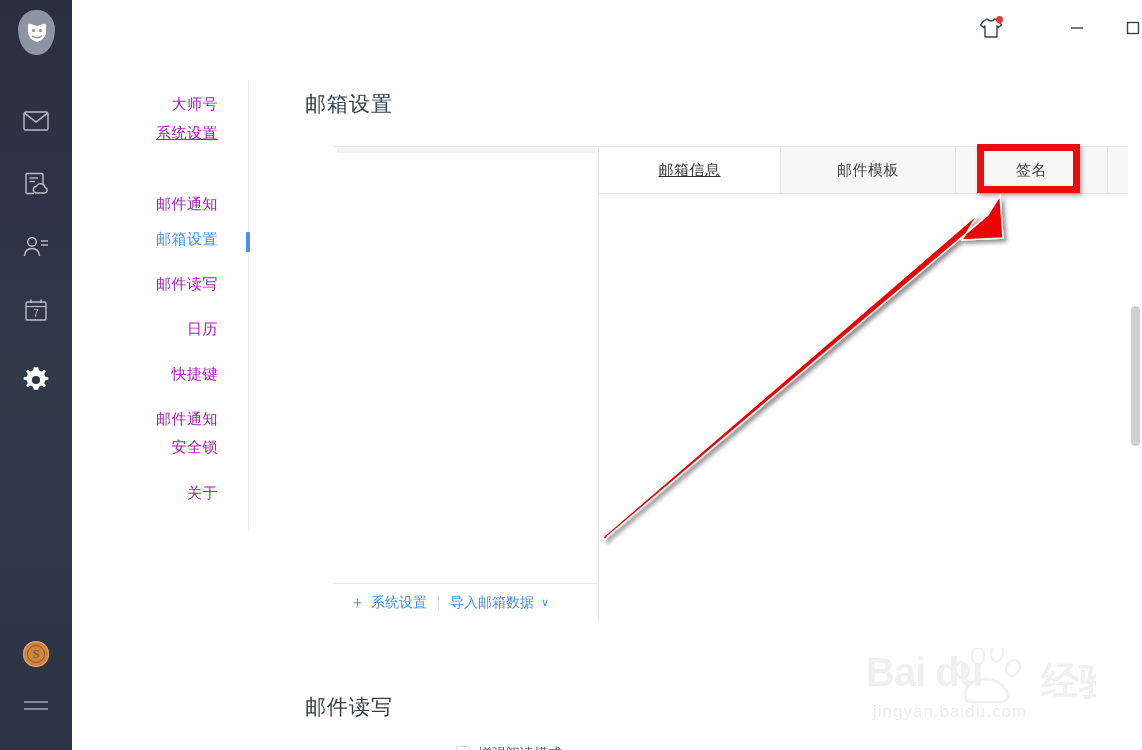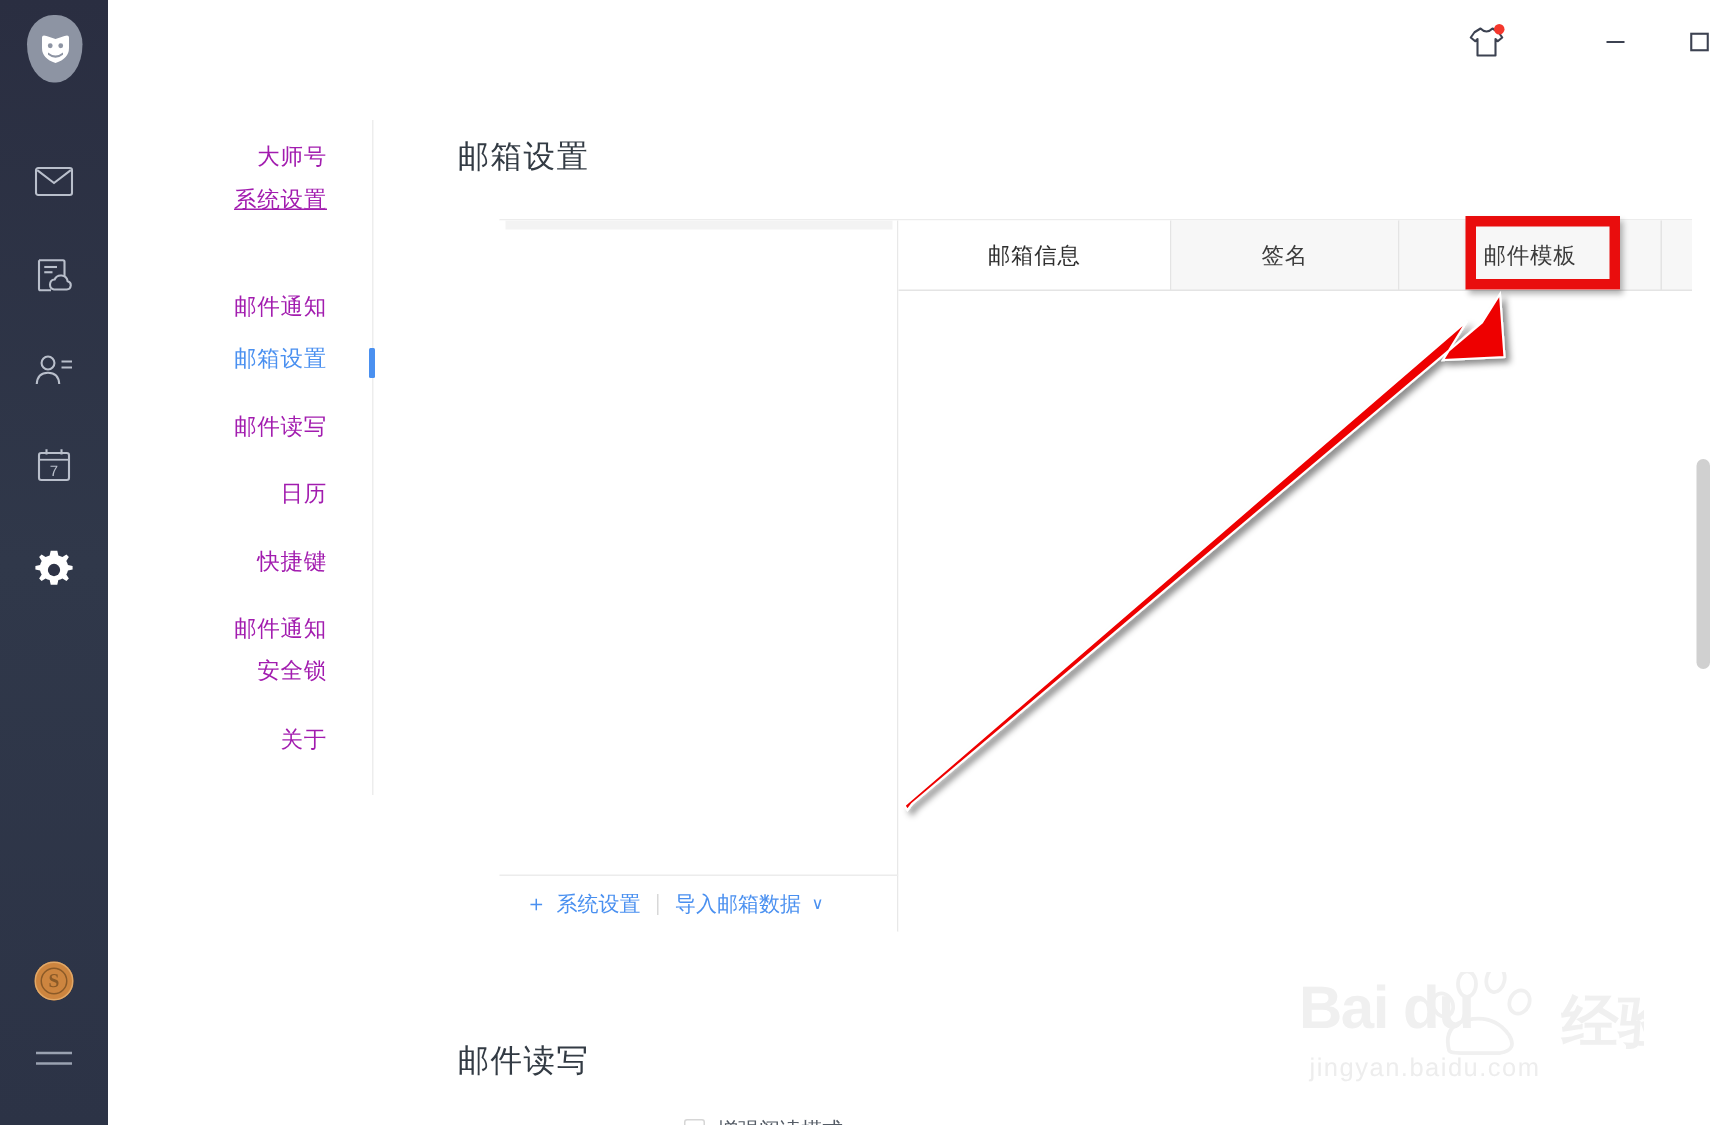--- a/index.html
+++ b/index.html
@@ -181,21 +181,21 @@
   .tab {
     height: 47px;
     display: flex; align-items: center; justify-content: center;
     font-size: 15px; color: #3c3c3c;
     border-right: 1px solid #e4e4e4;
     cursor: pointer;
     background: #f7f7f7;
     letter-spacing: 0.5px;
   }
   .tab.active { background: #ffffff; border-right: 1px solid #e4e4e4; color: #2f2f2f; }
-  .tab-1 { width: 182px; }
+  .tab-1 { width: 182px; text-decoration: underline; }
   .tab-2 { width: 152px; }
   .tab-3 { width: 175px; }
   .tab-rest { flex: 1; background: #f7f7f7; }
   .tab-underline {
     position: absolute; left: 266px; top: 46px;
     width: 543px; height: 1px; background: #e4e4e4;
   }
   .tab-body {
     position: absolute; left: 266px; top: 47px;
     width: 543px; height: 427px;
@@ -379,22 +379,22 @@
           <div class="tb-sep"></div>
           <div class="tb-link">
             <span>导入邮箱数据</span>
             <span class="tb-caret">∨</span>
           </div>
         </div>
       </div>
 
       <div class="tabs">
         <div class="tab tab-1 active">邮箱信息</div>
+        <div class="tab tab-3">邮件模板</div>
         <div class="tab tab-2">签名</div>
-        <div class="tab tab-3">邮件模板</div>
         <div class="tab-rest"></div>
       </div>
       <div class="tab-underline"></div>
       <div class="tab-body"></div>
     </div>
 
     <div class="section2-title">邮件读写</div>
     <div class="sec2-checkbox"></div>
     <div class="sec2-checklabel">增强阅读模式</div>
   </div>

